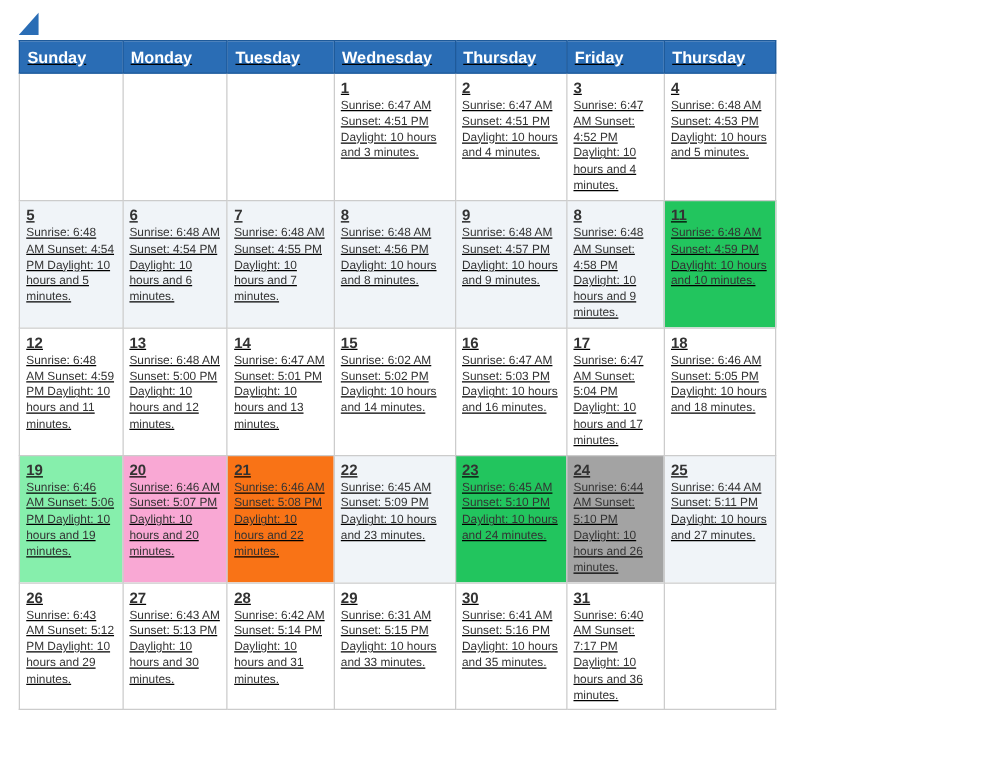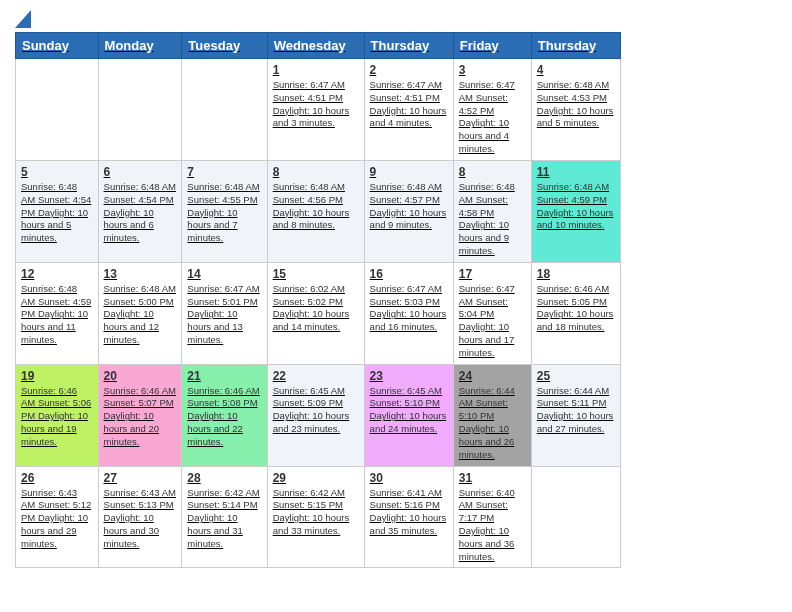--- a/index.html
+++ b/index.html
@@ -192,21 +192,21 @@
 Daylight: 10 hours
 and 9 minutes.</div>
           </td>
           <td style="background: rgb(240, 244, 248);">
             <span class="day-num">8</span>
             <div class="day-info">Sunrise: 6:48 AM
 Sunset: 4:58 PM
 Daylight: 10 hours
 and 9 minutes.</div>
           </td>
-          <td style="background: #5eead4;">
+          <td style="background: #22c55e;">
             <span class="day-num">11</span>
             <div class="day-info">Sunrise: 6:48 AM
 Sunset: 4:59 PM
 Daylight: 10 hours
 and 10 minutes.</div>
           </td>
         </tr>
         <tr>
           <td>
             <span class="day-num">12</span>
@@ -252,49 +252,49 @@
           </td>
           <td>
             <span class="day-num">18</span>
             <div class="day-info">Sunrise: 6:46 AM
 Sunset: 5:05 PM
 Daylight: 10 hours
 and 18 minutes.</div>
           </td>
         </tr>
         <tr>
-          <td style="background: #bef264;">
+          <td style="background: #86efac;">
             <span class="day-num">19</span>
             <div class="day-info">Sunrise: 6:46 AM
 Sunset: 5:06 PM
 Daylight: 10 hours
 and 19 minutes.</div>
           </td>
           <td style="background: #f9a8d4;">
             <span class="day-num">20</span>
             <div class="day-info">Sunrise: 6:46 AM
 Sunset: 5:07 PM
 Daylight: 10 hours
 and 20 minutes.</div>
           </td>
-          <td style="background: #86efac;">
+          <td style="background: #f97316;">
             <span class="day-num">21</span>
             <div class="day-info">Sunrise: 6:46 AM
 Sunset: 5:08 PM
 Daylight: 10 hours
 and 22 minutes.</div>
           </td>
           <td style="background: rgb(240, 244, 248);">
             <span class="day-num">22</span>
             <div class="day-info">Sunrise: 6:45 AM
 Sunset: 5:09 PM
 Daylight: 10 hours
 and 23 minutes.</div>
           </td>
-          <td style="background: #f0abfc; margin-left: 21px;">
+          <td style="background: #22c55e; margin-left: 21px;">
             <span class="day-num">23</span>
             <div class="day-info">Sunrise: 6:45 AM
 Sunset: 5:10 PM
 Daylight: 10 hours
 and 24 minutes.</div>
           </td>
           <td style="background: #a3a3a3;">
             <span class="day-num">24</span>
             <div class="day-info">Sunrise: 6:44 AM
 Sunset: 5:10 PM
@@ -326,21 +326,21 @@
           </td>
           <td>
             <span class="day-num">28</span>
             <div class="day-info">Sunrise: 6:42 AM
 Sunset: 5:14 PM
 Daylight: 10 hours
 and 31 minutes.</div>
           </td>
           <td>
             <span class="day-num">29</span>
-            <div class="day-info">Sunrise: 6:42 AM
+            <div class="day-info">Sunrise: 6:31 AM
 Sunset: 5:15 PM
 Daylight: 10 hours
 and 33 minutes.</div>
           </td>
           <td>
             <span class="day-num">30</span>
             <div class="day-info">Sunrise: 6:41 AM
 Sunset: 5:16 PM
 Daylight: 10 hours
 and 35 minutes.</div>

